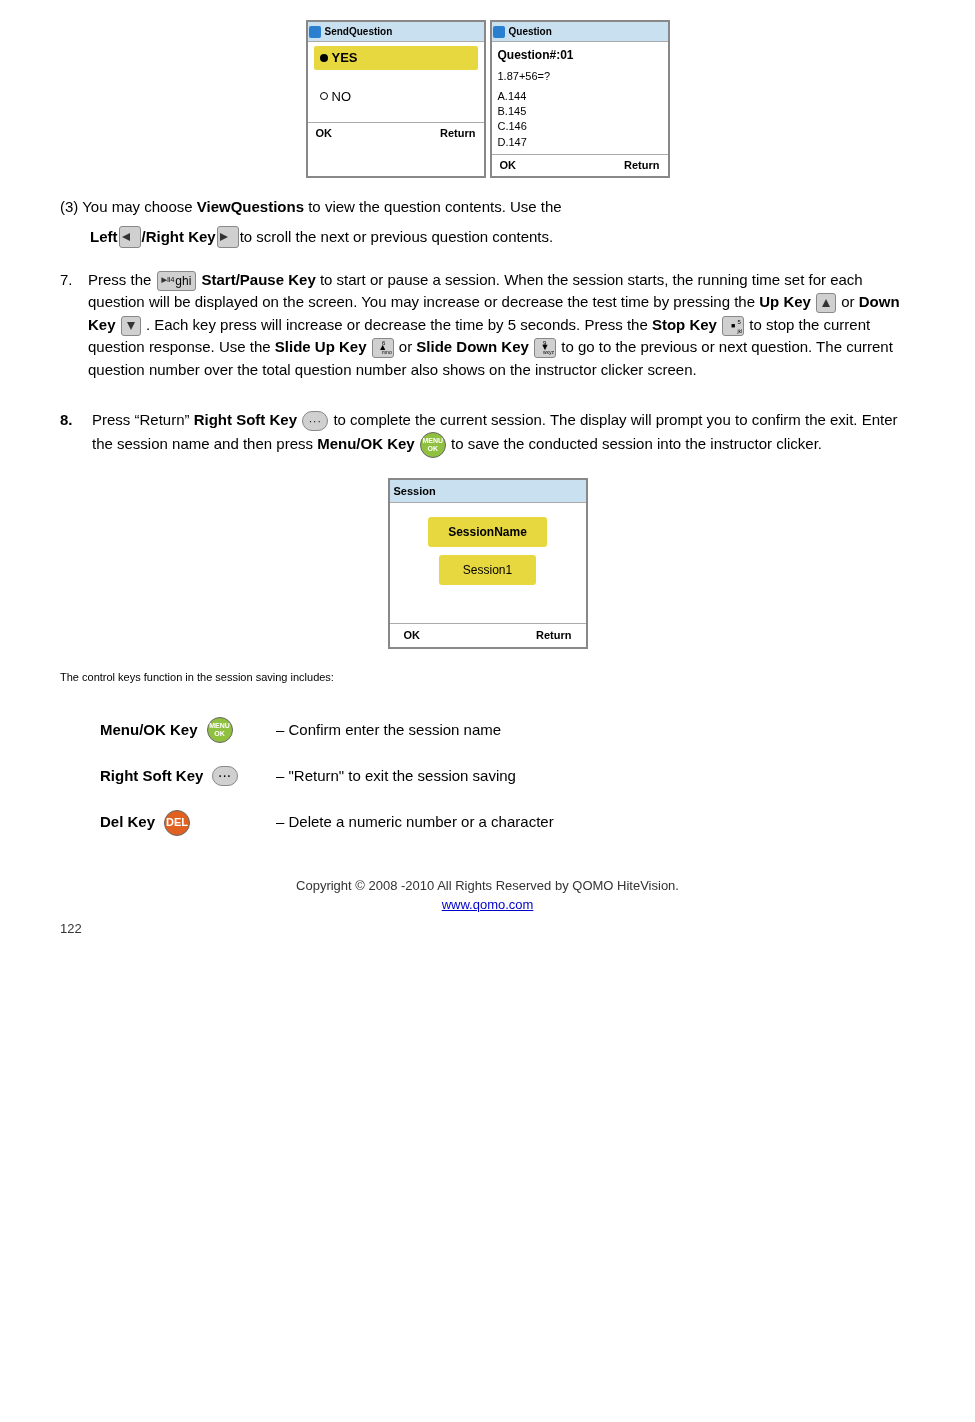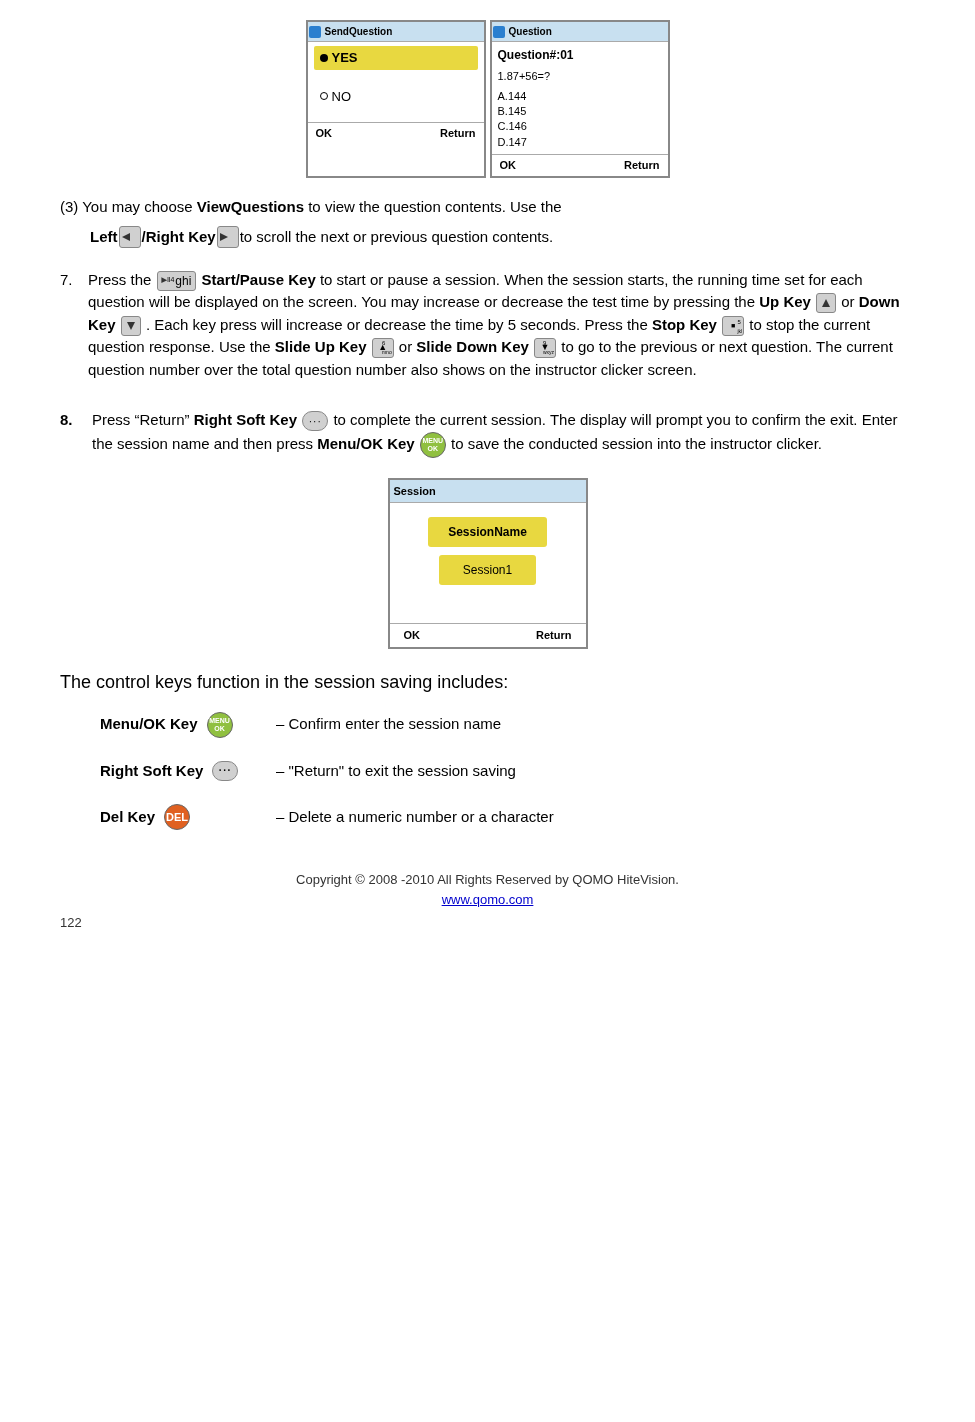--- a/index.html
+++ b/index.html
@@ -346,22 +346,22 @@
       font-weight: bold;
     }
 
     
     .control-keys-section {
       margin-top: 20px;
       margin-bottom: 20px;
     }
 
     .control-keys-title {
-      font-size: 18px;
-      margin-bottom: 16px;
+      font-size: 11px;
+      margin-bottom: 32px;
     }
 
     .control-key-row {
       display: flex;
       align-items: center;
       margin-bottom: 22px;
       gap: 16px;
       padding-left: 40px;
     }
 

